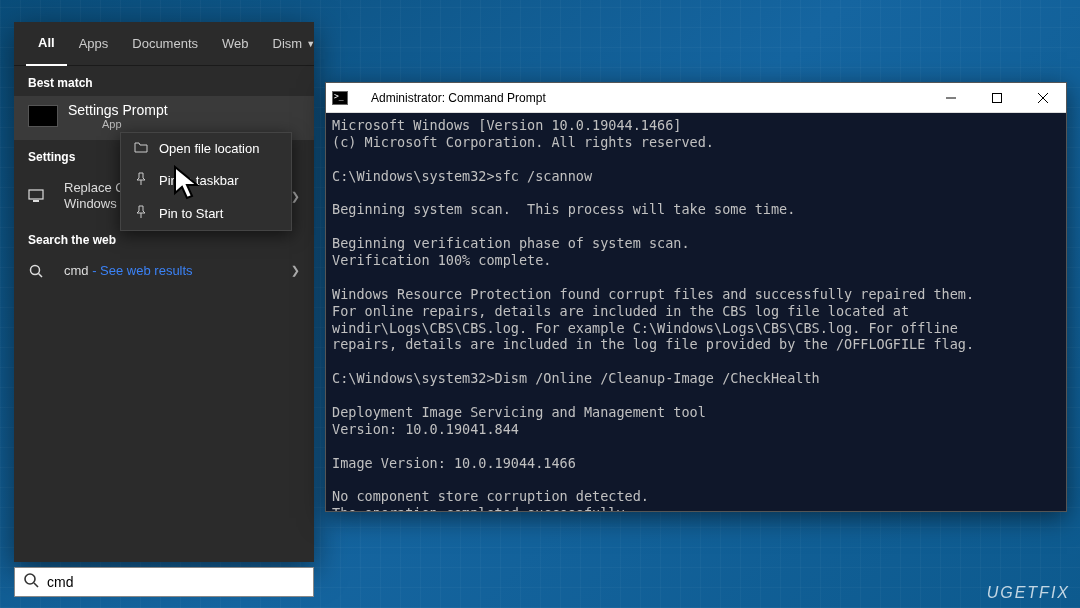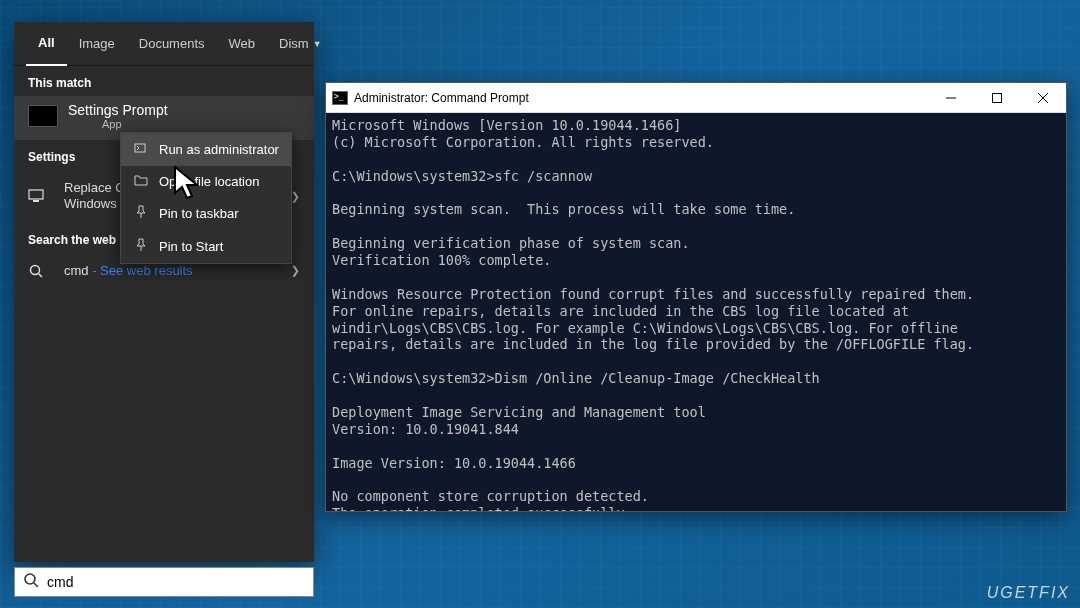--- a/index.html
+++ b/index.html
@@ -58,49 +58,49 @@
     
     .cmd-window {
       position: absolute; left: 325px; top: 82px; width: 742px; height: 430px;
       background: #fff; border: 1px solid #555;
       box-shadow: 0 6px 24px rgba(0,0,0,0.5);
     }
     .titlebar {
       height: 30px; background: #fff; display: flex; align-items: center; justify-content: space-between;
       padding-left: 6px; border-bottom: 1px solid #ddd;
     }
-    .titlebar .left { display: flex; align-items: center; gap: 6px; }
+    .titlebar .left { display: flex; align-items: center; gap: 23px; }
     .titlebar .cmd-icon { width: 16px; height: 14px; background: #000; border: 1px solid #666; position: relative; }
     .titlebar .cmd-icon::after { content: ">_"; color:#fff; font-size:8px; position:absolute; top:0; left:1px; font-family: monospace;}
     .titlebar .title { font-size: 12px; color: #000; }
     .win-controls { display: flex; }
     .win-btn { width: 46px; height: 30px; display: flex; align-items: center; justify-content: center; cursor: pointer; font-size: 12px; color: #000; }
     .cmd-body {
       background: #0f172a; color: #c0c0c0; height: calc(100% - 30px);
       padding: 4px 6px; font-family: Consolas, monospace; font-size: 13.5px; line-height: 1.25;
       white-space: pre-wrap; overflow: hidden;
     }
     .watermark { position: absolute; right: 10px; bottom: 6px; color: rgba(255,255,255,0.75); font-size: 16px; letter-spacing: 2px; font-style: italic; }
   </style>
 </head>
 <body>
 
 <div class="start-menu">
   <div class="tabs">
     <div class="tab active">All</div>
-    <div class="tab">Image</div>
+    <div class="tab">Apps</div>
     <div class="tab">Documents</div>
     <div class="tab">Web</div>
     <div class="tab">
       <span>Dism</span>
       <span class="chev">▼</span>
     </div>
   </div>
 
-  <div class="section-label">This match</div>
+  <div class="section-label">Best match</div>
   <div class="best-match">
     <div class="bm-icon"></div>
     <div class="bm-text">
       <div class="title">Settings Prompt</div>
       <div class="sub">App</div>
     </div>
   </div>
 
   <div class="section-label">Settings</div>
   <div class="setting-row">
@@ -127,29 +127,20 @@
       </span>
       <span>
         <span>cmd</span><span class="dim"> - See web results</span>
       </span>
     </div>
     <span class="chev-right">❯</span>
   </div>
 </div>
 
 <div class="context-menu">
-  <div class="cm-item hl">
-    <span class="cm-icon">
-      <svg width="14" height="14" viewBox="0 0 14 14">
-          <rect x="1" y="3" width="10" height="8" fill="none" stroke="#ccc"></rect>
-          <path d="M3 5 L5 7 L3 9" fill="none" stroke="#ccc"></path>
-        </svg>
-    </span>
-    <span>Run as administrator</span>
-  </div>
   <div class="cm-item">
     <span class="cm-icon">
       <svg width="14" height="12" viewBox="0 0 14 12">
           <path d="M1 2 L5 2 L6 4 L13 4 L13 11 L1 11 Z" fill="none" stroke="#ccc"></path>
         </svg>
     </span>
     <span>Open file location</span>
   </div>
   <div class="cm-item">
     <span class="cm-icon">

